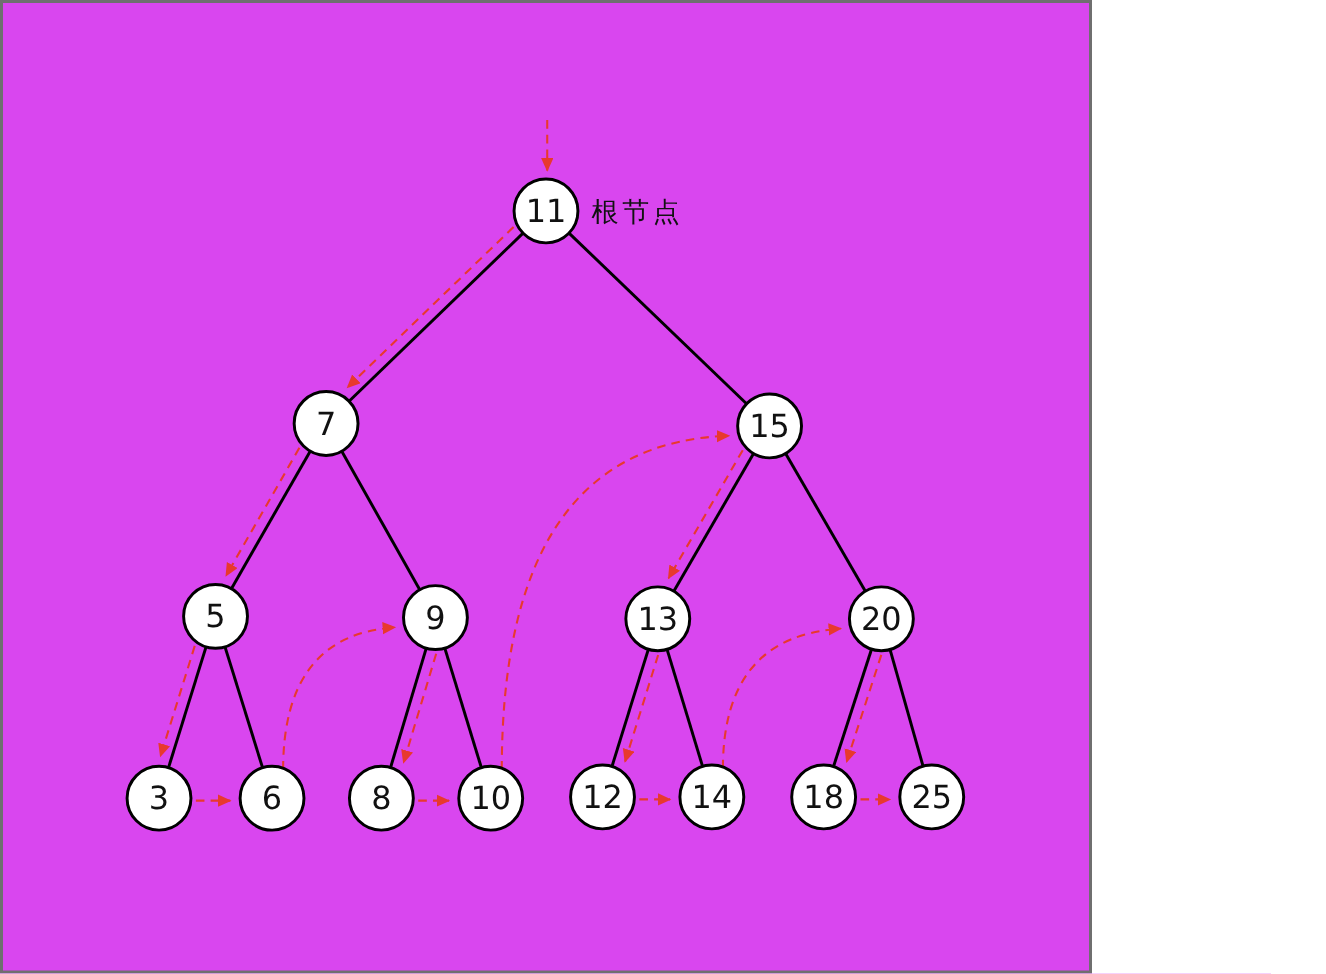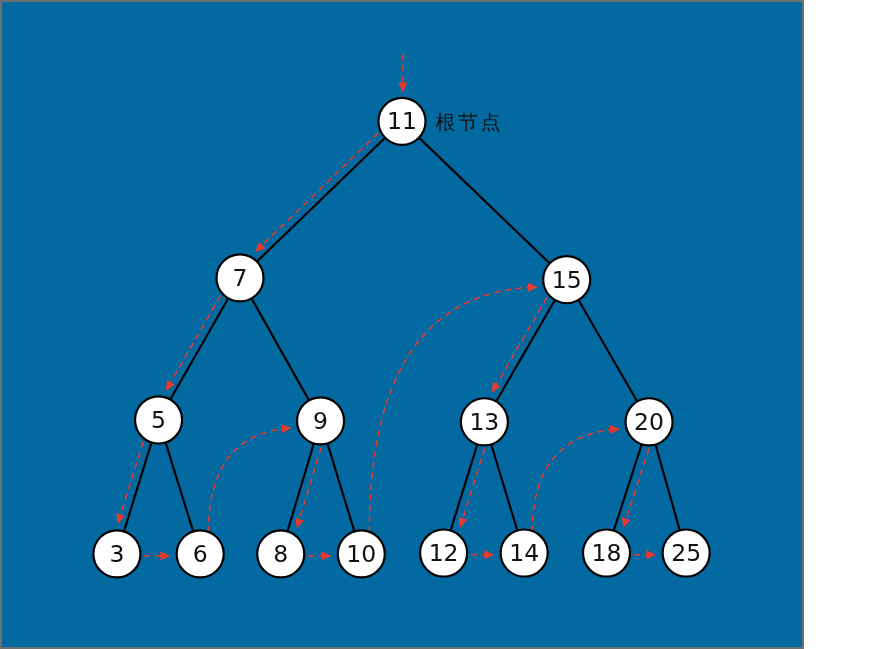--- a/index.html
+++ b/index.html
@@ -2,25 +2,25 @@
 <html><head>
 <meta charset="utf-8">
 <style>
   html, body {
     margin: 0;
     padding: 0;
     background: #ffffff;
     font-family: "DejaVu Sans", sans-serif;
   }
   .canvas {
-    width: 804px;
+    width: 728px;
     height: 649px;
     box-sizing: border-box;
     border: 2px solid #6f6f6f;
-    background: #0369a1;
+    background: #d946ef;
     overflow: hidden;
   }
   svg { display: block; width: 100%; height: 100%; }
   .node-circle { fill: #ffffff; }
   .node-value {
     font-family: "DejaVu Sans", sans-serif;
     font-size: 26px;
     fill: #111111;
     text-anchor: middle;
   }

